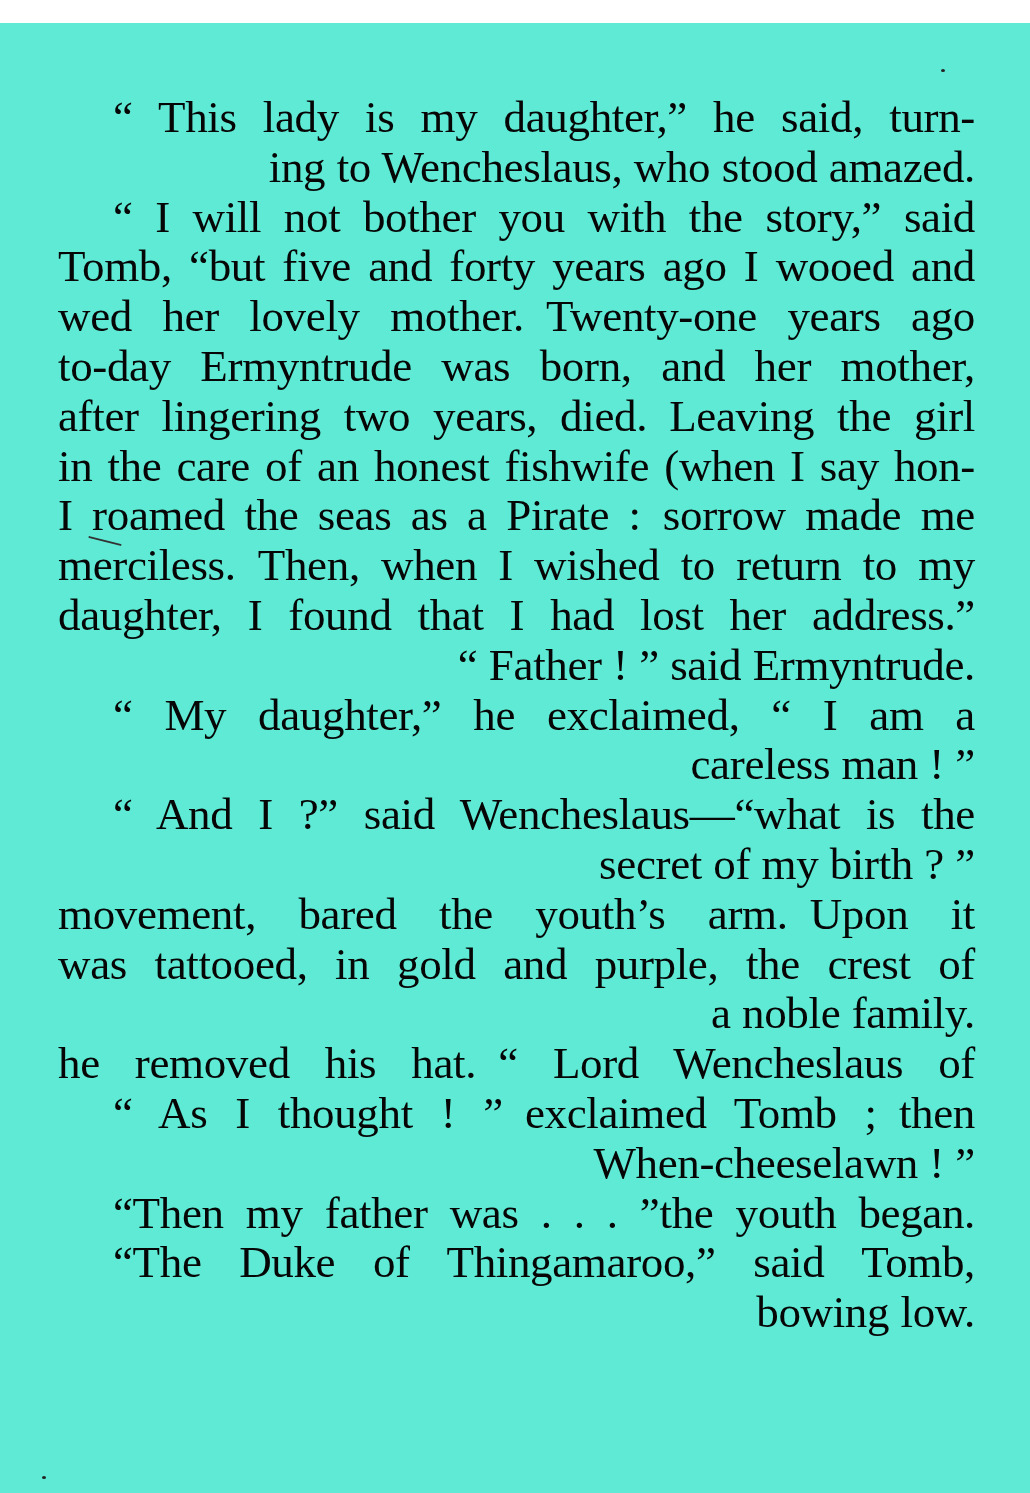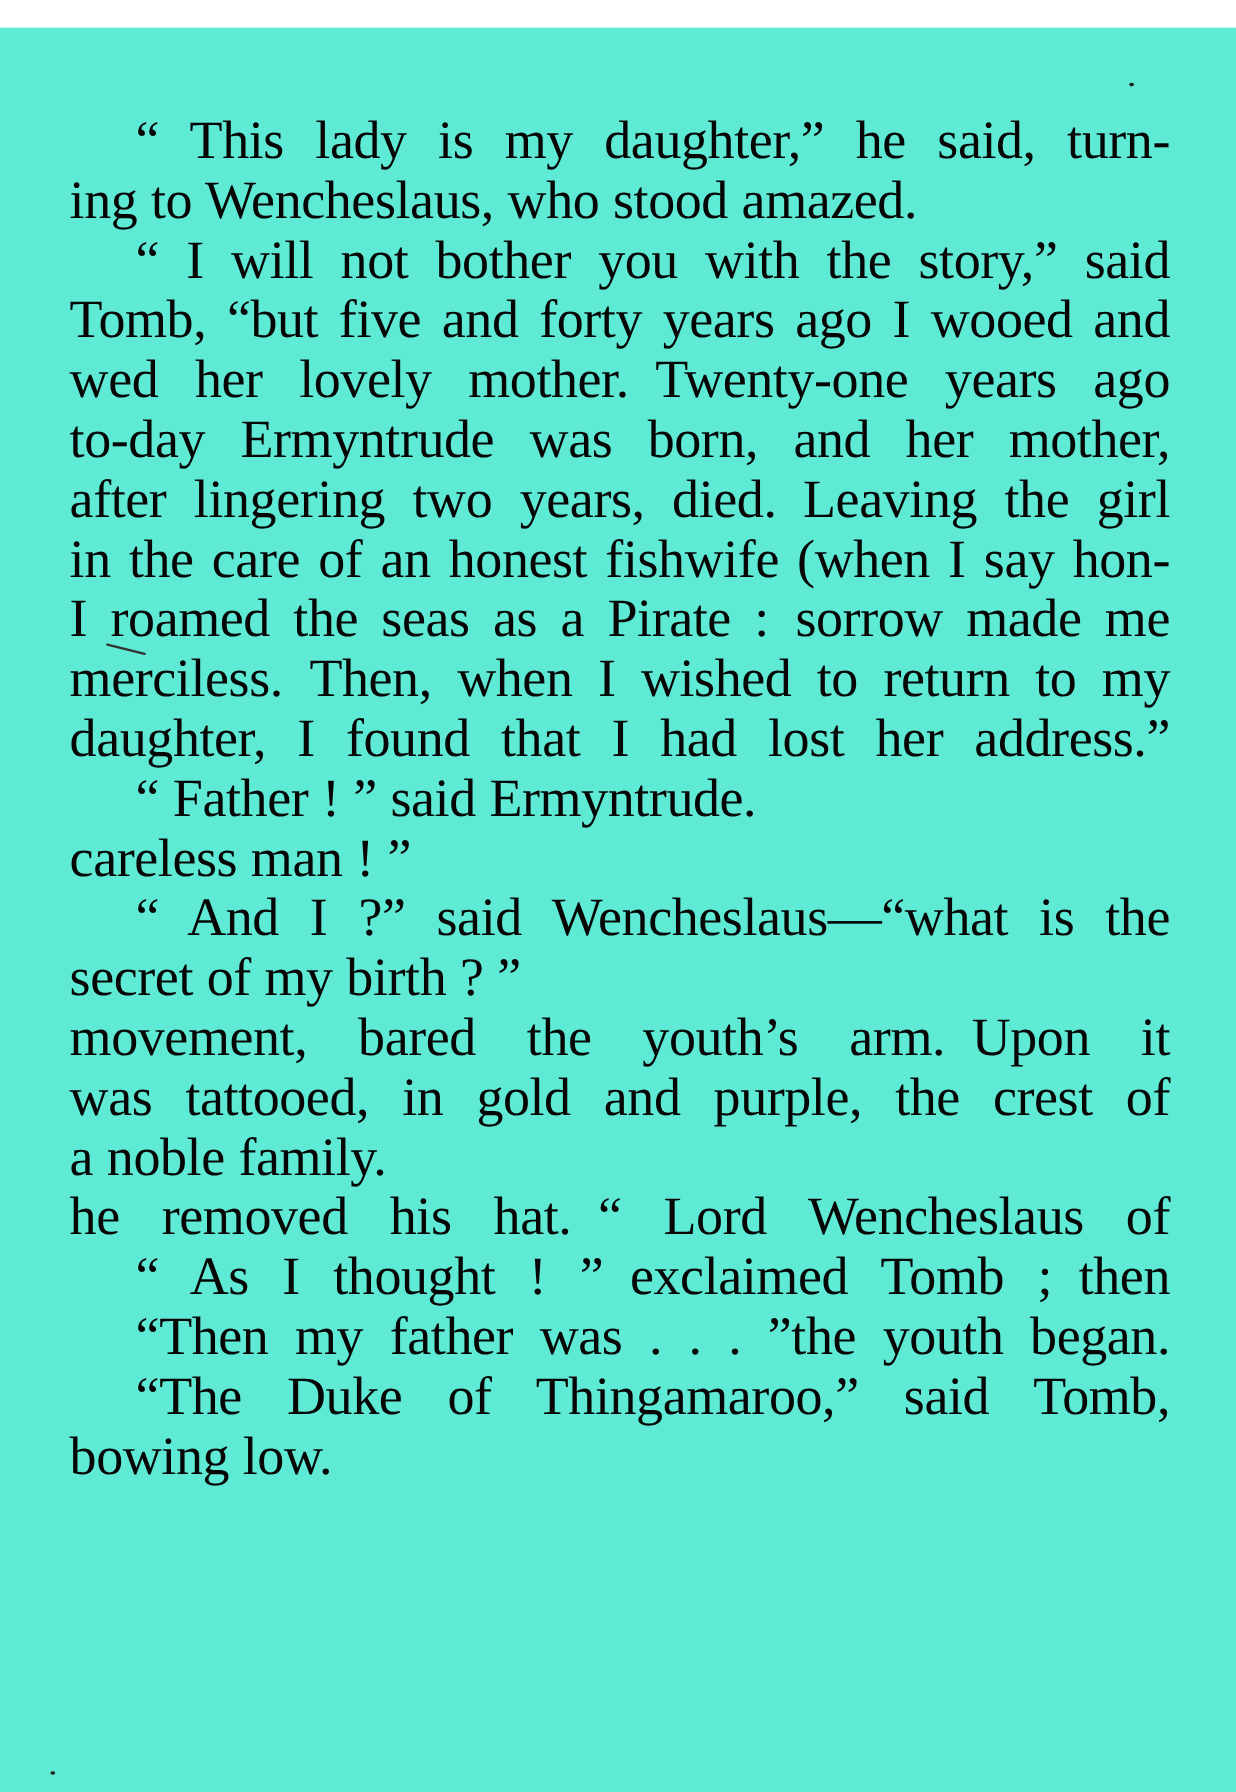--- a/index.html
+++ b/index.html
@@ -23,21 +23,21 @@
     top: 70px;
     width: 917px;
     font-size: 45px;
     line-height: 49.8px;
     letter-spacing: -0.35px;
     word-spacing: 0.5px;
   }
   .para { margin: 0; padding: 0; }
   .line {
     white-space: normal;
-    text-align: left;
+    text-align: right;
   }
   .line.just {
     text-align: justify;
     text-align-last: justify;
     -moz-text-align-last: justify;
   }
   .line.indent {
     text-indent: 55px;
   }
   .it { }
@@ -85,37 +85,39 @@
       <div class="line just">I roamed the seas as a Pirate : sorrow made me</div>
       <div class="line just">merciless. Then, when I wished to return to my</div>
       <div class="line just">daughter, I found that I had lost her address.”</div>
     </div>
 
     <div class="para">
       <div class="line indent">“ Father ! ” said Ermyntrude.</div>
     </div>
 
     <div class="para">
+      <div class="line just indent">“ My daughter,” he exclaimed, “ I am a</div>
       <div class="line">careless man ! ”</div>
     </div>
 
     <div class="para">
       <div class="line just indent">“ And I ?” said Wencheslaus—“what is the</div>
       <div class="line">secret of my birth ? ”</div>
     </div>
 
     <div class="para">
       <div class="line just">movement, bared the youth’s arm. Upon it</div>
       <div class="line just">was tattooed, in gold and purple, the crest of</div>
       <div class="line">a noble family.</div>
     </div>
 
     <div class="para">
       <div class="line just">he removed his hat. “ Lord Wencheslaus of</div>
       <div class="line just indent">“ As I thought ! ” exclaimed Tomb ; then</div>
+      <div class="line">When-cheeselawn ! ”</div>
     </div>
 
     <div class="para">
       <div class="line just indent"><span>“Then my father </span><span class="it">was</span><span> . . . ”the youth began.</span></div>
     </div>
 
     <div class="para">
       <div class="line just indent">“The Duke of Thingamaroo,” said Tomb,</div>
       <div class="line">bowing low.</div>
     </div>

